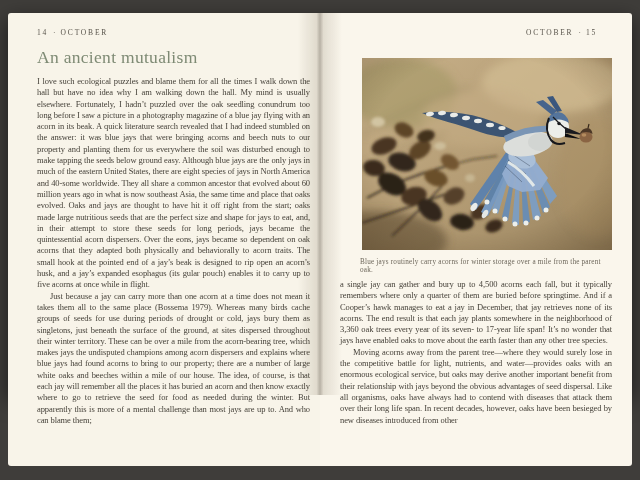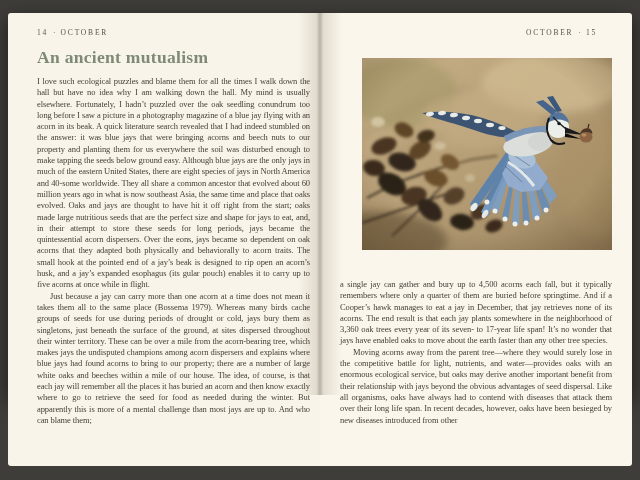--- a/index.html
+++ b/index.html
@@ -28,21 +28,21 @@
   }
   .runhead {
     position:absolute; top:15px; font-size:7.5px; letter-spacing:1.8px;
     color: var(--running-head, #57534a); white-space:nowrap;
   }
   .runhead .sep { margin:0 5px; letter-spacing:0; }
   .page.left  .runhead { left:29px; }
   .page.right .runhead { right:35px; }
   .section-title {
     position:absolute; left:29px; top:34px; margin:0;
-    font-size:17.5px; font-weight:bold; letter-spacing:.3px;
+    font-size:17.5px; font-weight:normal; letter-spacing:.3px;
     color: var(--title, #7e8a74);
   }
   .bodytext {
     position:absolute; width:273px; text-align:justify;
     font-size:8.5px; line-height:11.3px; letter-spacing:-.1px;
     color: var(--body-text, #46423a);
   }
   .page.left  .bodytext { left:29px; top:63px; }
   .page.right .bodytext { left:20px; top:266px; width:272px; }
   .bodytext p { margin:0; }
@@ -192,20 +192,21 @@
             <ellipse cx="224" cy="79" rx="6.5" ry="5.5" fill="#8a6443"></ellipse>
             <ellipse cx="222" cy="77" rx="2.4" ry="1.8" fill="#bb9263" opacity=".85"></ellipse>
             <path d="M217.5,76 Q220,70 226,70 Q230,71 230.5,76 Q224,72 217.5,76 Z" fill="#4c3726"></path>
             <path d="M226,70 L227,66" stroke="#35261a" stroke-width="1.2"></path>
           </g>
 
           <rect width="250" height="192" fill="url(#vg)"></rect>
         </svg>
       </div>
 
+      <div class="caption">Blue jays routinely carry acorns for winter storage over a mile from the parent oak.</div>
 
       <div class="bodytext">
         <p>a single jay can gather and bury up to 4,500 acorns each fall, but it typically remembers where only a quarter of them are buried before springtime. And if a Cooper’s hawk manages to eat a jay in December, that jay retrieves none of its acorns. The end result is that each jay plants somewhere in the neighborhood of 3,360 oak trees every year of its seven- to 17-year life span! It’s no wonder that jays have enabled oaks to move about the earth faster than any other tree species.</p>
         <p class="indent">Moving acorns away from the parent tree—where they would surely lose in the competitive battle for light, nutrients, and water—provides oaks with an enormous ecological service, but oaks may derive another important benefit from their relationship with jays beyond the obvious advantages of seed dispersal. Like all organisms, oaks have always had to contend with diseases that attack them over their long life span. In recent decades, however, oaks have been besieged by new diseases introduced from other</p>
       </div>
     </div>
 
     <div class="gutter"></div>
   </div>
 </div>

